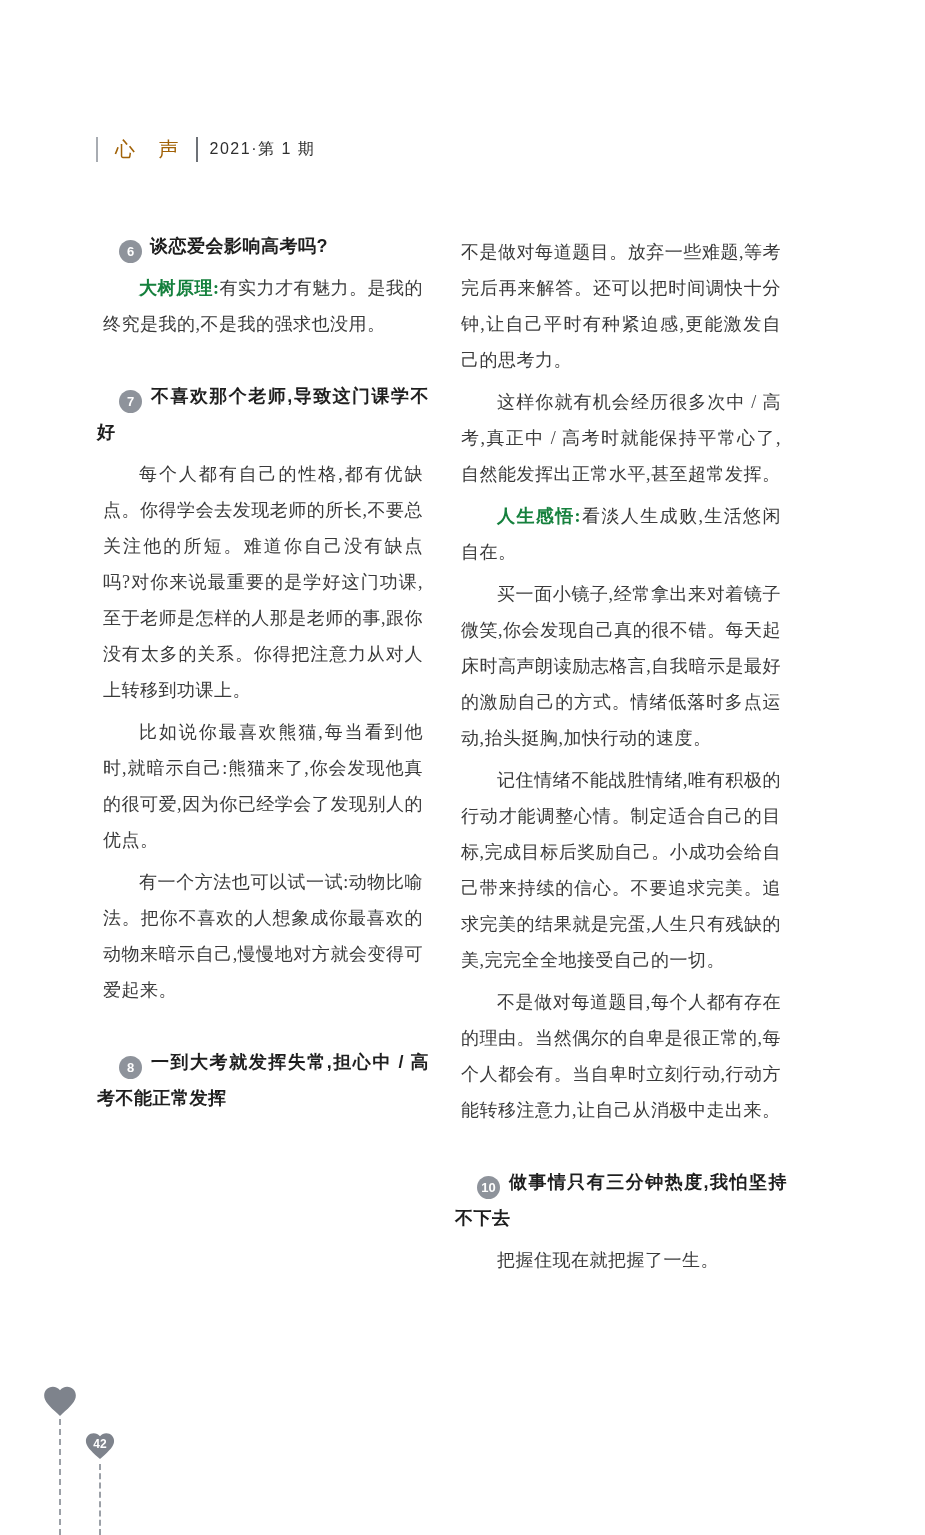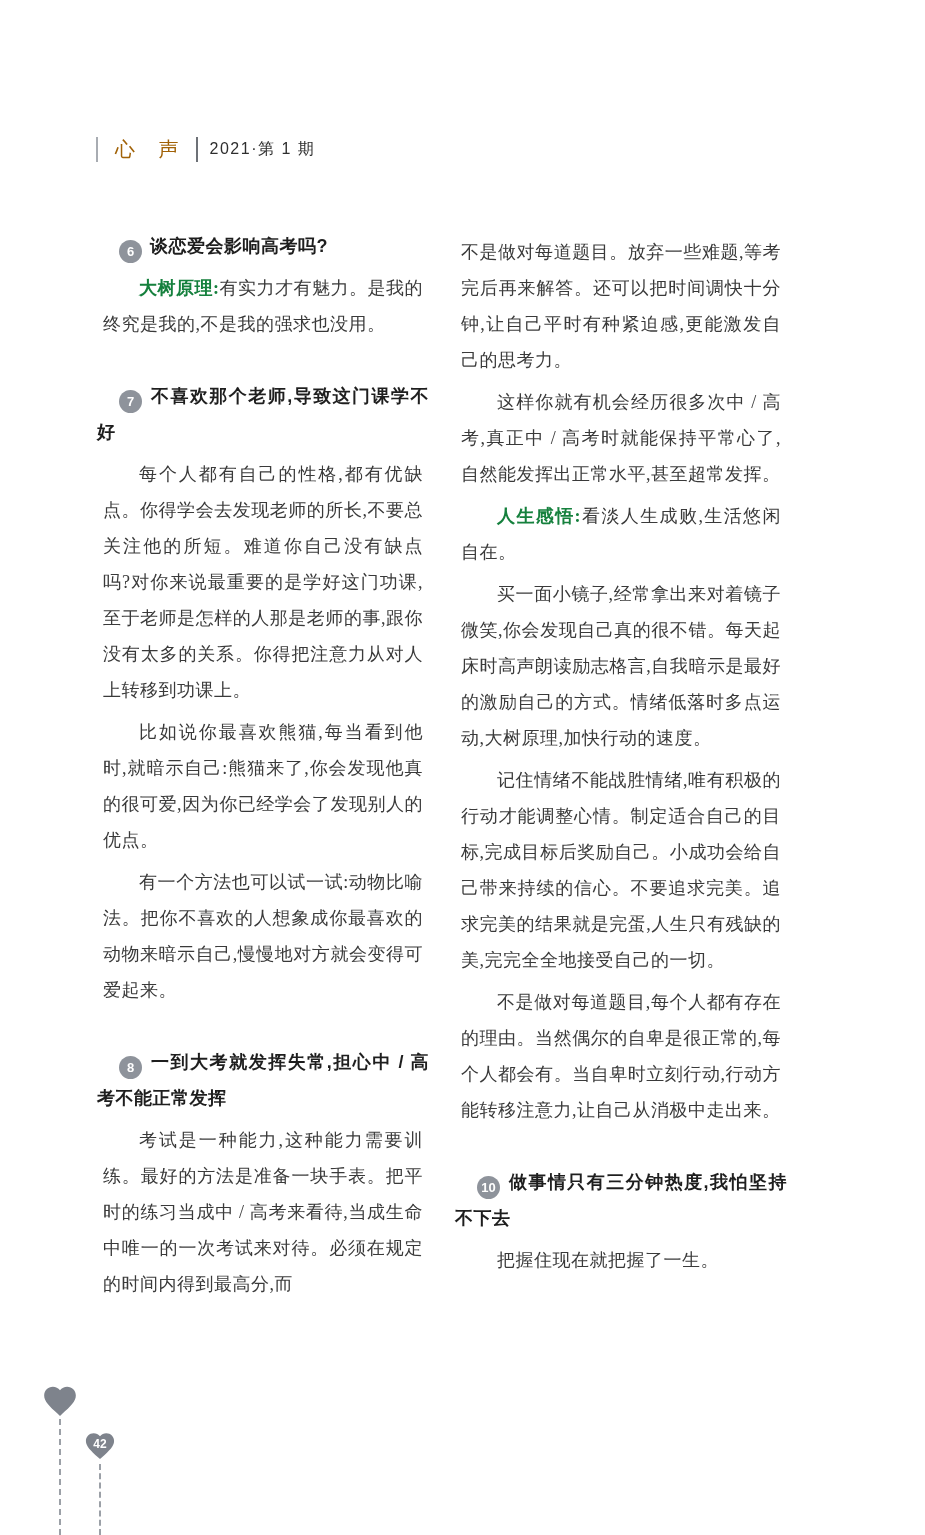--- a/index.html
+++ b/index.html
@@ -66,29 +66,28 @@
     <section class="col">
       <h3 class="qhead first"><span class="qnum">6</span><span>谈恋爱会影响高考吗?</span></h3>
       <p class="para"><span class="lead">大树原理:</span><span>有实力才有魅力。是我的终究是我的,不是我的强求也没用。</span></p>
 
       <h3 class="qhead"><span class="qnum">7</span><span>不喜欢那个老师,导致这门课学不好</span></h3>
       <p class="para">每个人都有自己的性格,都有优缺点。你得学会去发现老师的所长,不要总关注他的所短。难道你自己没有缺点吗?对你来说最重要的是学好这门功课,至于老师是怎样的人那是老师的事,跟你没有太多的关系。你得把注意力从对人上转移到功课上。</p>
       <p class="para">比如说你最喜欢熊猫,每当看到他时,就暗示自己:熊猫来了,你会发现他真的很可爱,因为你已经学会了发现别人的优点。</p>
       <p class="para">有一个方法也可以试一试:动物比喻法。把你不喜欢的人想象成你最喜欢的动物来暗示自己,慢慢地对方就会变得可爱起来。</p>
 
       <h3 class="qhead"><span class="qnum">8</span><span>一到大考就发挥失常,担心中 / 高考不能正常发挥</span></h3>
-      <p class="para">考试是一种能力,这种能力需要训练。最好的方法是准备一块手表。把平时的练习当成中 / 高考来看待,当成生命中唯一的一次考试来对待。必须在规定的时间内得到最高分,而</p>
     </section>
 
     <section class="col">
       <p class="para noindent">不是做对每道题目。放弃一些难题,等考完后再来解答。还可以把时间调快十分钟,让自己平时有种紧迫感,更能激发自己的思考力。</p>
       <p class="para">这样你就有机会经历很多次中 / 高考,真正中 / 高考时就能保持平常心了,自然能发挥出正常水平,甚至超常发挥。</p>
       <p class="para"><span class="lead">人生感悟:</span><span>看淡人生成败,生活悠闲自在。</span></p>
 
-      <p class="para">买一面小镜子,经常拿出来对着镜子微笑,你会发现自己真的很不错。每天起床时高声朗读励志格言,自我暗示是最好的激励自己的方式。情绪低落时多点运动,大树原理,加快行动的速度。</p>
+      <p class="para">买一面小镜子,经常拿出来对着镜子微笑,你会发现自己真的很不错。每天起床时高声朗读励志格言,自我暗示是最好的激励自己的方式。情绪低落时多点运动,抬头挺胸,加快行动的速度。</p>
       <p class="para">记住情绪不能战胜情绪,唯有积极的行动才能调整心情。制定适合自己的目标,完成目标后奖励自己。小成功会给自己带来持续的信心。不要追求完美。追求完美的结果就是完蛋,人生只有残缺的美,完完全全地接受自己的一切。</p>
       <p class="para">不是做对每道题目,每个人都有存在的理由。当然偶尔的自卑是很正常的,每个人都会有。当自卑时立刻行动,行动方能转移注意力,让自己从消极中走出来。</p>
 
       <h3 class="qhead"><span class="qnum">10</span><span>做事情只有三分钟热度,我怕坚持不下去</span></h3>
       <p class="para">把握住现在就把握了一生。</p>
     </section>
   </div>
 
   <div class="dash a"></div>
   <div class="dash b"></div>

